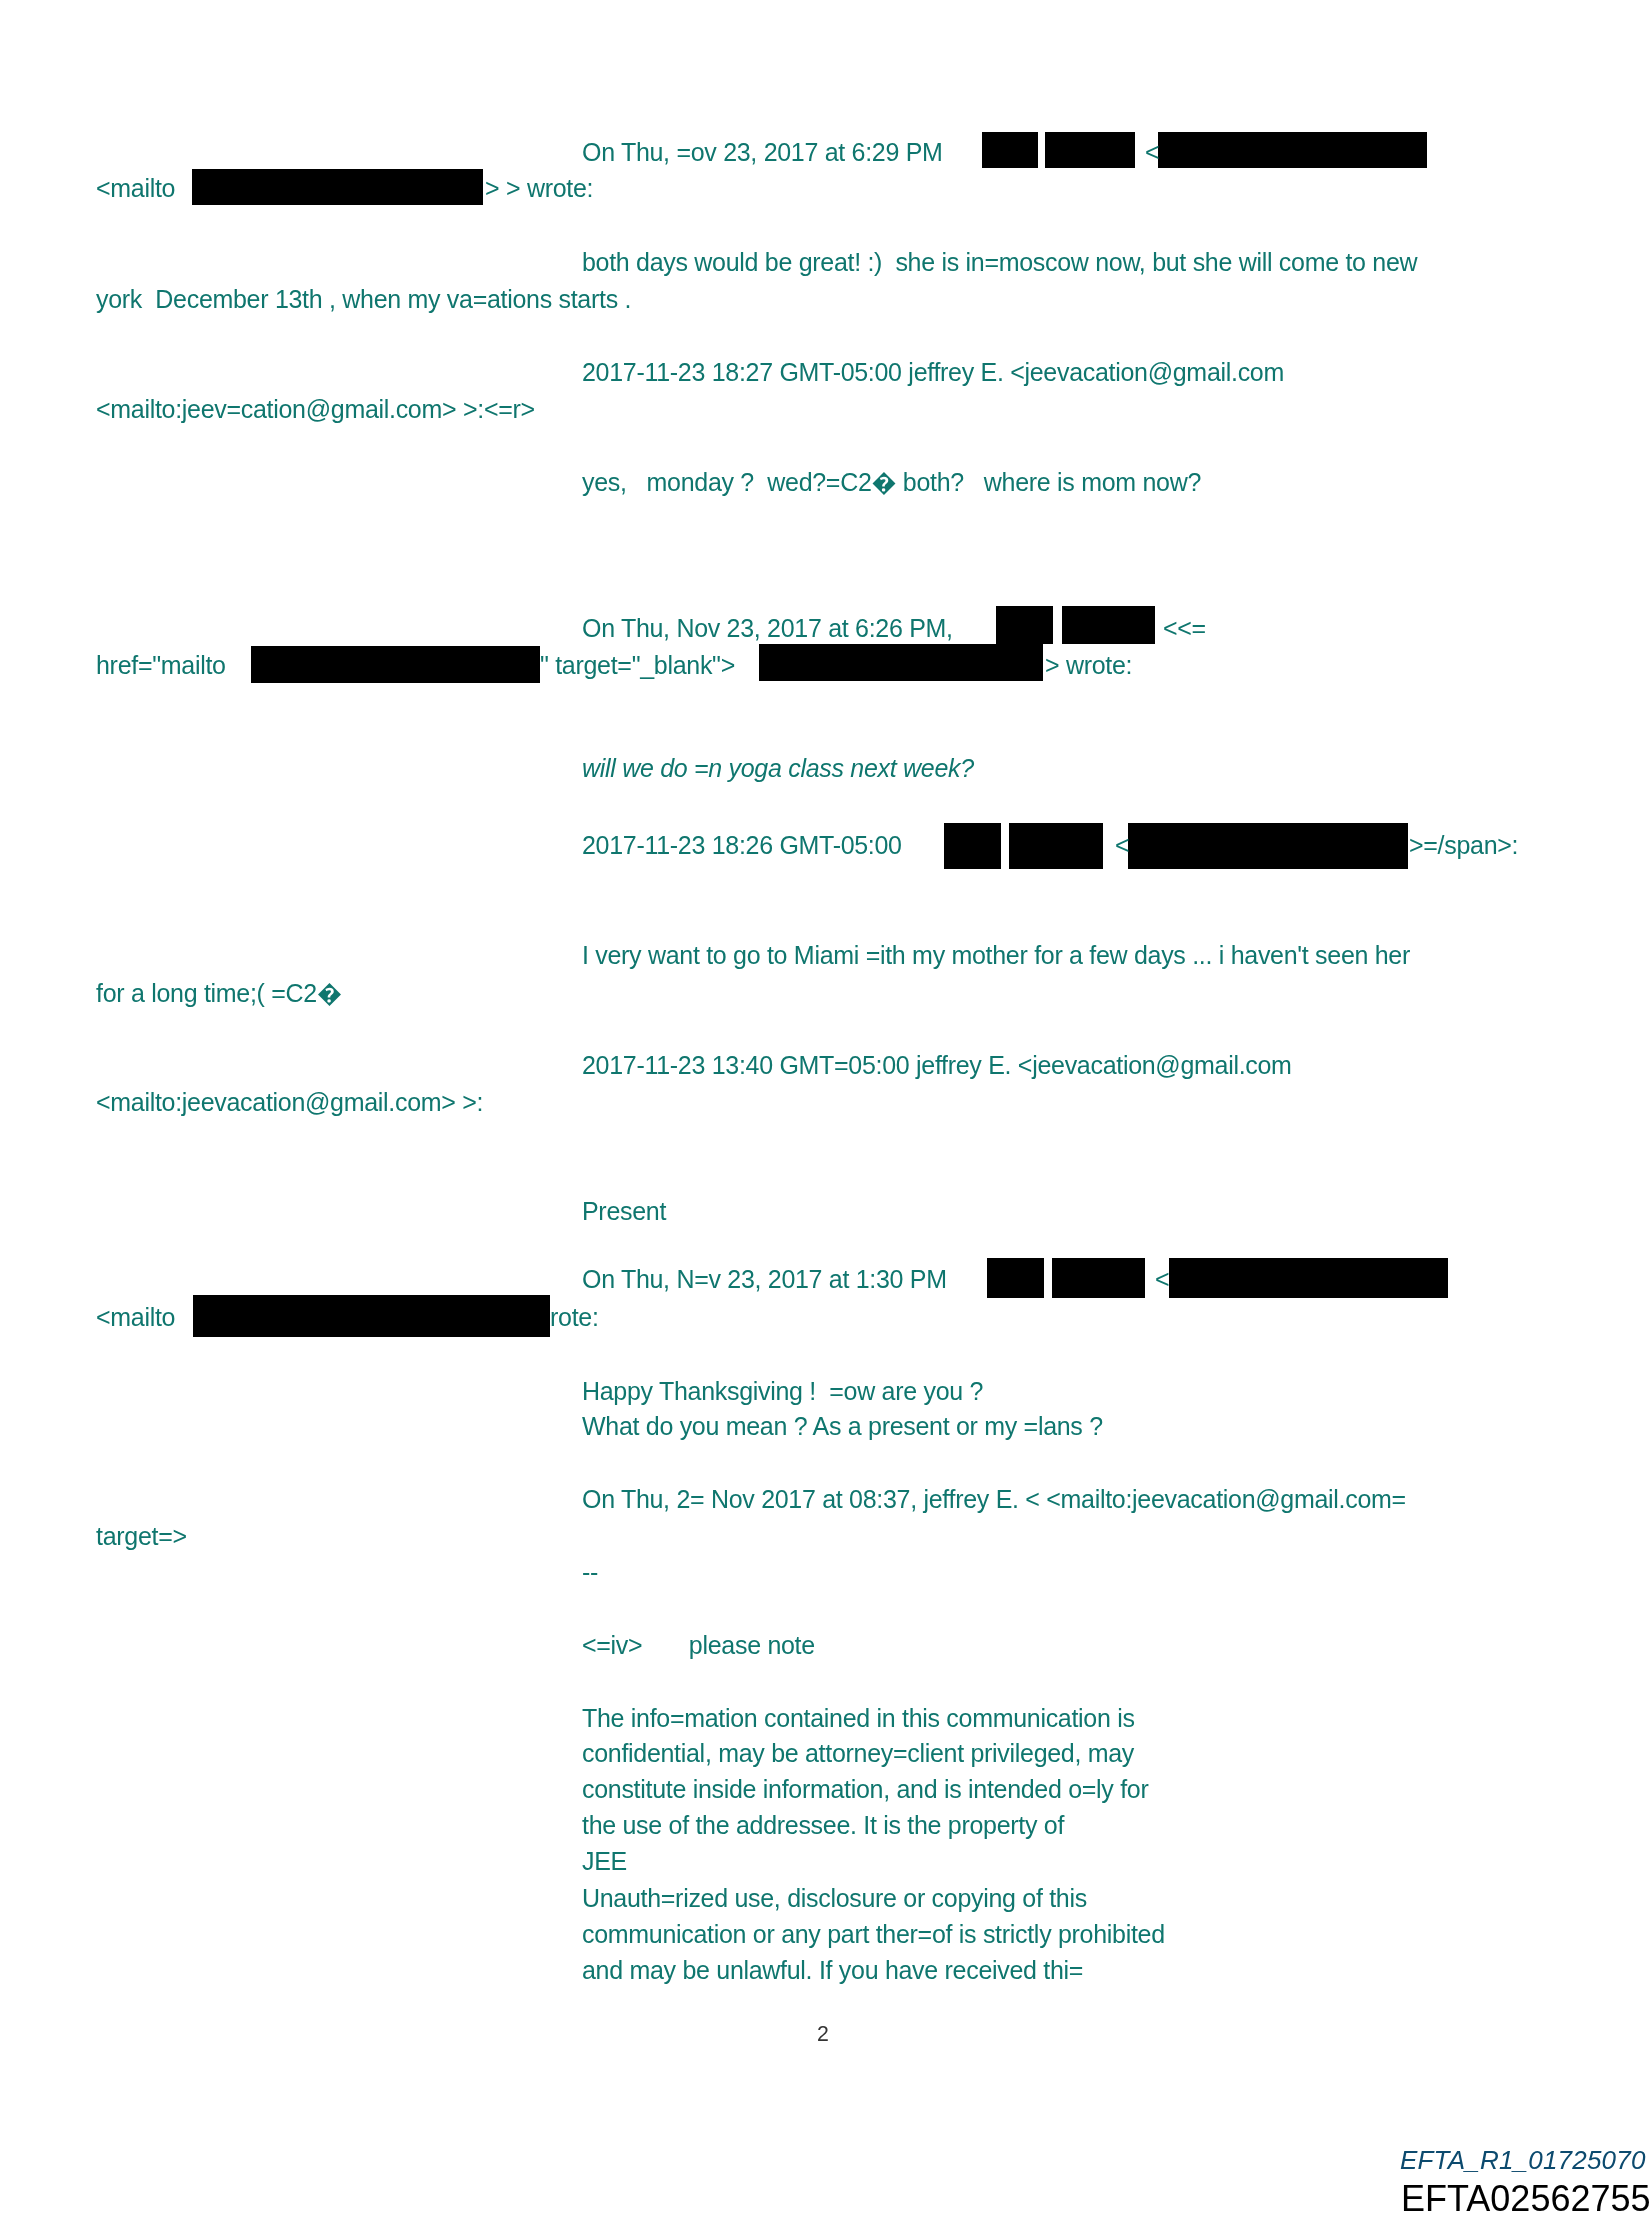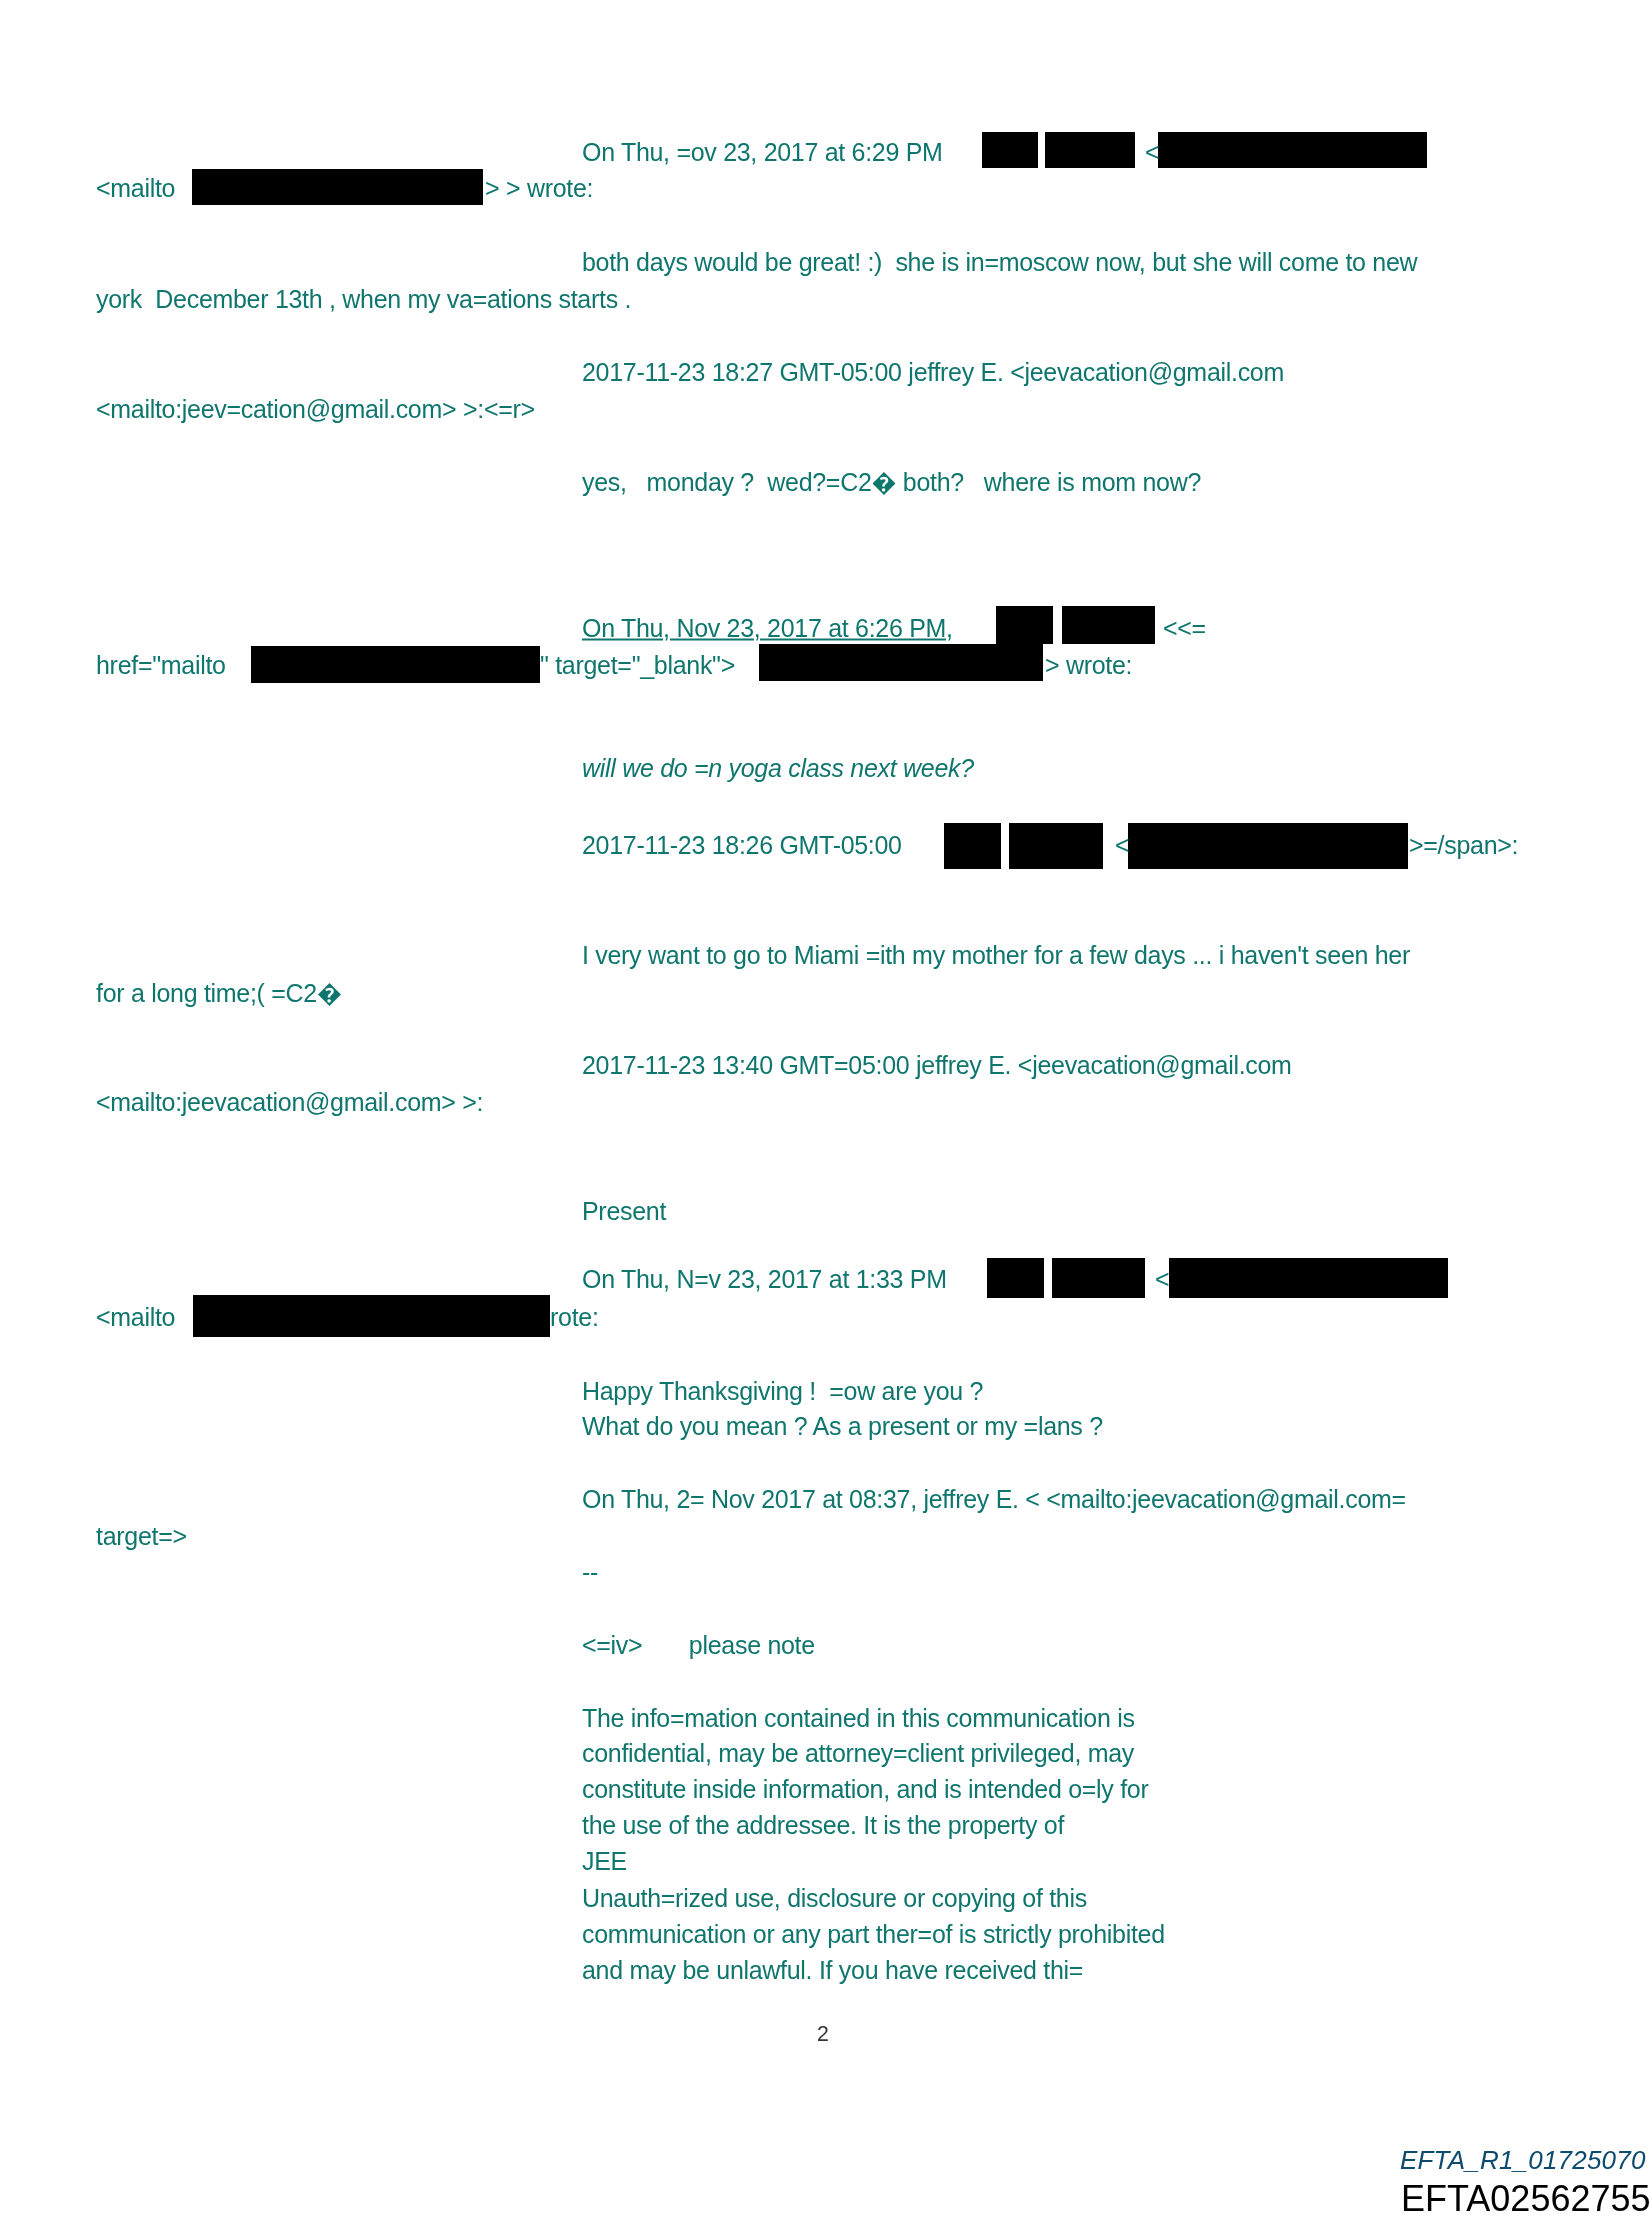--- a/index.html
+++ b/index.html
@@ -41,34 +41,34 @@
 
 <div id="doc">
     <span class="line ind" style="top: 152px;">On Thu, =ov 23, 2017 at 6:29 PM</span>
     <span class="line flush" style="top: 188px;">&lt;mailto</span>
     <span class="line" style="left: 485px; top: 188px;">&gt; &gt; wrote:</span>
     <span class="line ind" style="top: 262px;">both days would be great! :)  she is in=moscow now, but she will come to new</span>
     <span class="line flush" style="top: 299px;">york  December 13th , when my va=ations starts .</span>
     <span class="line ind" style="top: 372px;">2017-11-23 18:27 GMT-05:00 jeffrey E. &lt;jeevacation@gmail.com</span>
     <span class="line flush" style="top: 409px;">&lt;mailto:jeev=cation@gmail.com&gt; &gt;:&lt;=r&gt;</span>
     <span class="line ind" style="top: 482px;">yes,   monday ?  wed?=C2� both?   where is mom now?</span>
-    <span class="line ind" style="top: 628px; text-decoration: underline;">On Thu, Nov 23, 2017 at 6:26 PM,</span>
+    <span class="line ind" style="top: 628px;">On Thu, Nov 23, 2017 at 6:26 PM,</span>
     <span class="line" style="left: 1163px; top: 628px;">&lt;&lt;=</span>
     <span class="line flush" style="top: 665px;">href="mailto</span>
     <span class="line" style="left: 540px; top: 665px;">" target="_blank"&gt;</span>
     <span class="line" style="left: 1045px; top: 665px;">&gt; wrote:</span>
     <span class="line ind" style="top: 768px; font-style: italic;">will we do =n yoga class next week?</span>
     <span class="line ind" style="top: 845px;">2017-11-23 18:26 GMT-05:00</span>
     <span class="line" style="left: 1409px; top: 845px;">&gt;=/span&gt;:</span>
     <span class="line ind" style="top: 955px;">I very want to go to Miami =ith my mother for a few days ... i haven't seen her</span>
     <span class="line flush" style="top: 993px;">for a long time;( =C2�</span>
     <span class="line ind" style="top: 1065px;">2017-11-23 13:40 GMT=05:00 jeffrey E. &lt;jeevacation@gmail.com</span>
     <span class="line flush" style="top: 1102px;">&lt;mailto:jeevacation@gmail.com&gt; &gt;:</span>
     <span class="line ind" style="top: 1211px;">Present</span>
-    <span class="line ind" style="top: 1279px;">On Thu, N=v 23, 2017 at 1:33 PM</span>
+    <span class="line ind" style="top: 1279px;">On Thu, N=v 23, 2017 at 1:30 PM</span>
     <span class="line flush" style="top: 1317px;">&lt;mailto</span>
     <span class="line" style="left: 550px; top: 1317px;">rote:</span>
     <span class="line ind" style="top: 1391px;">Happy Thanksgiving !  =ow are you ?</span>
     <span class="line ind" style="top: 1426px;">What do you mean ? As a present or my =lans ?</span>
     <span class="line ind" style="top: 1499px;">On Thu, 2= Nov 2017 at 08:37, jeffrey E. &lt; &lt;mailto:jeevacation@gmail.com=</span>
     <span class="line flush" style="top: 1536px;">target=&gt;</span>
     <span class="line ind" style="top: 1572px;">--</span>
     <span class="line ind" style="top: 1645px;">&lt;=iv&gt;       please note</span>
     <span class="line ind" style="top: 1718px;">The info=mation contained in this communication is</span>
     <span class="line ind" style="top: 1753px;">confidential, may be attorney=client privileged, may</span>

